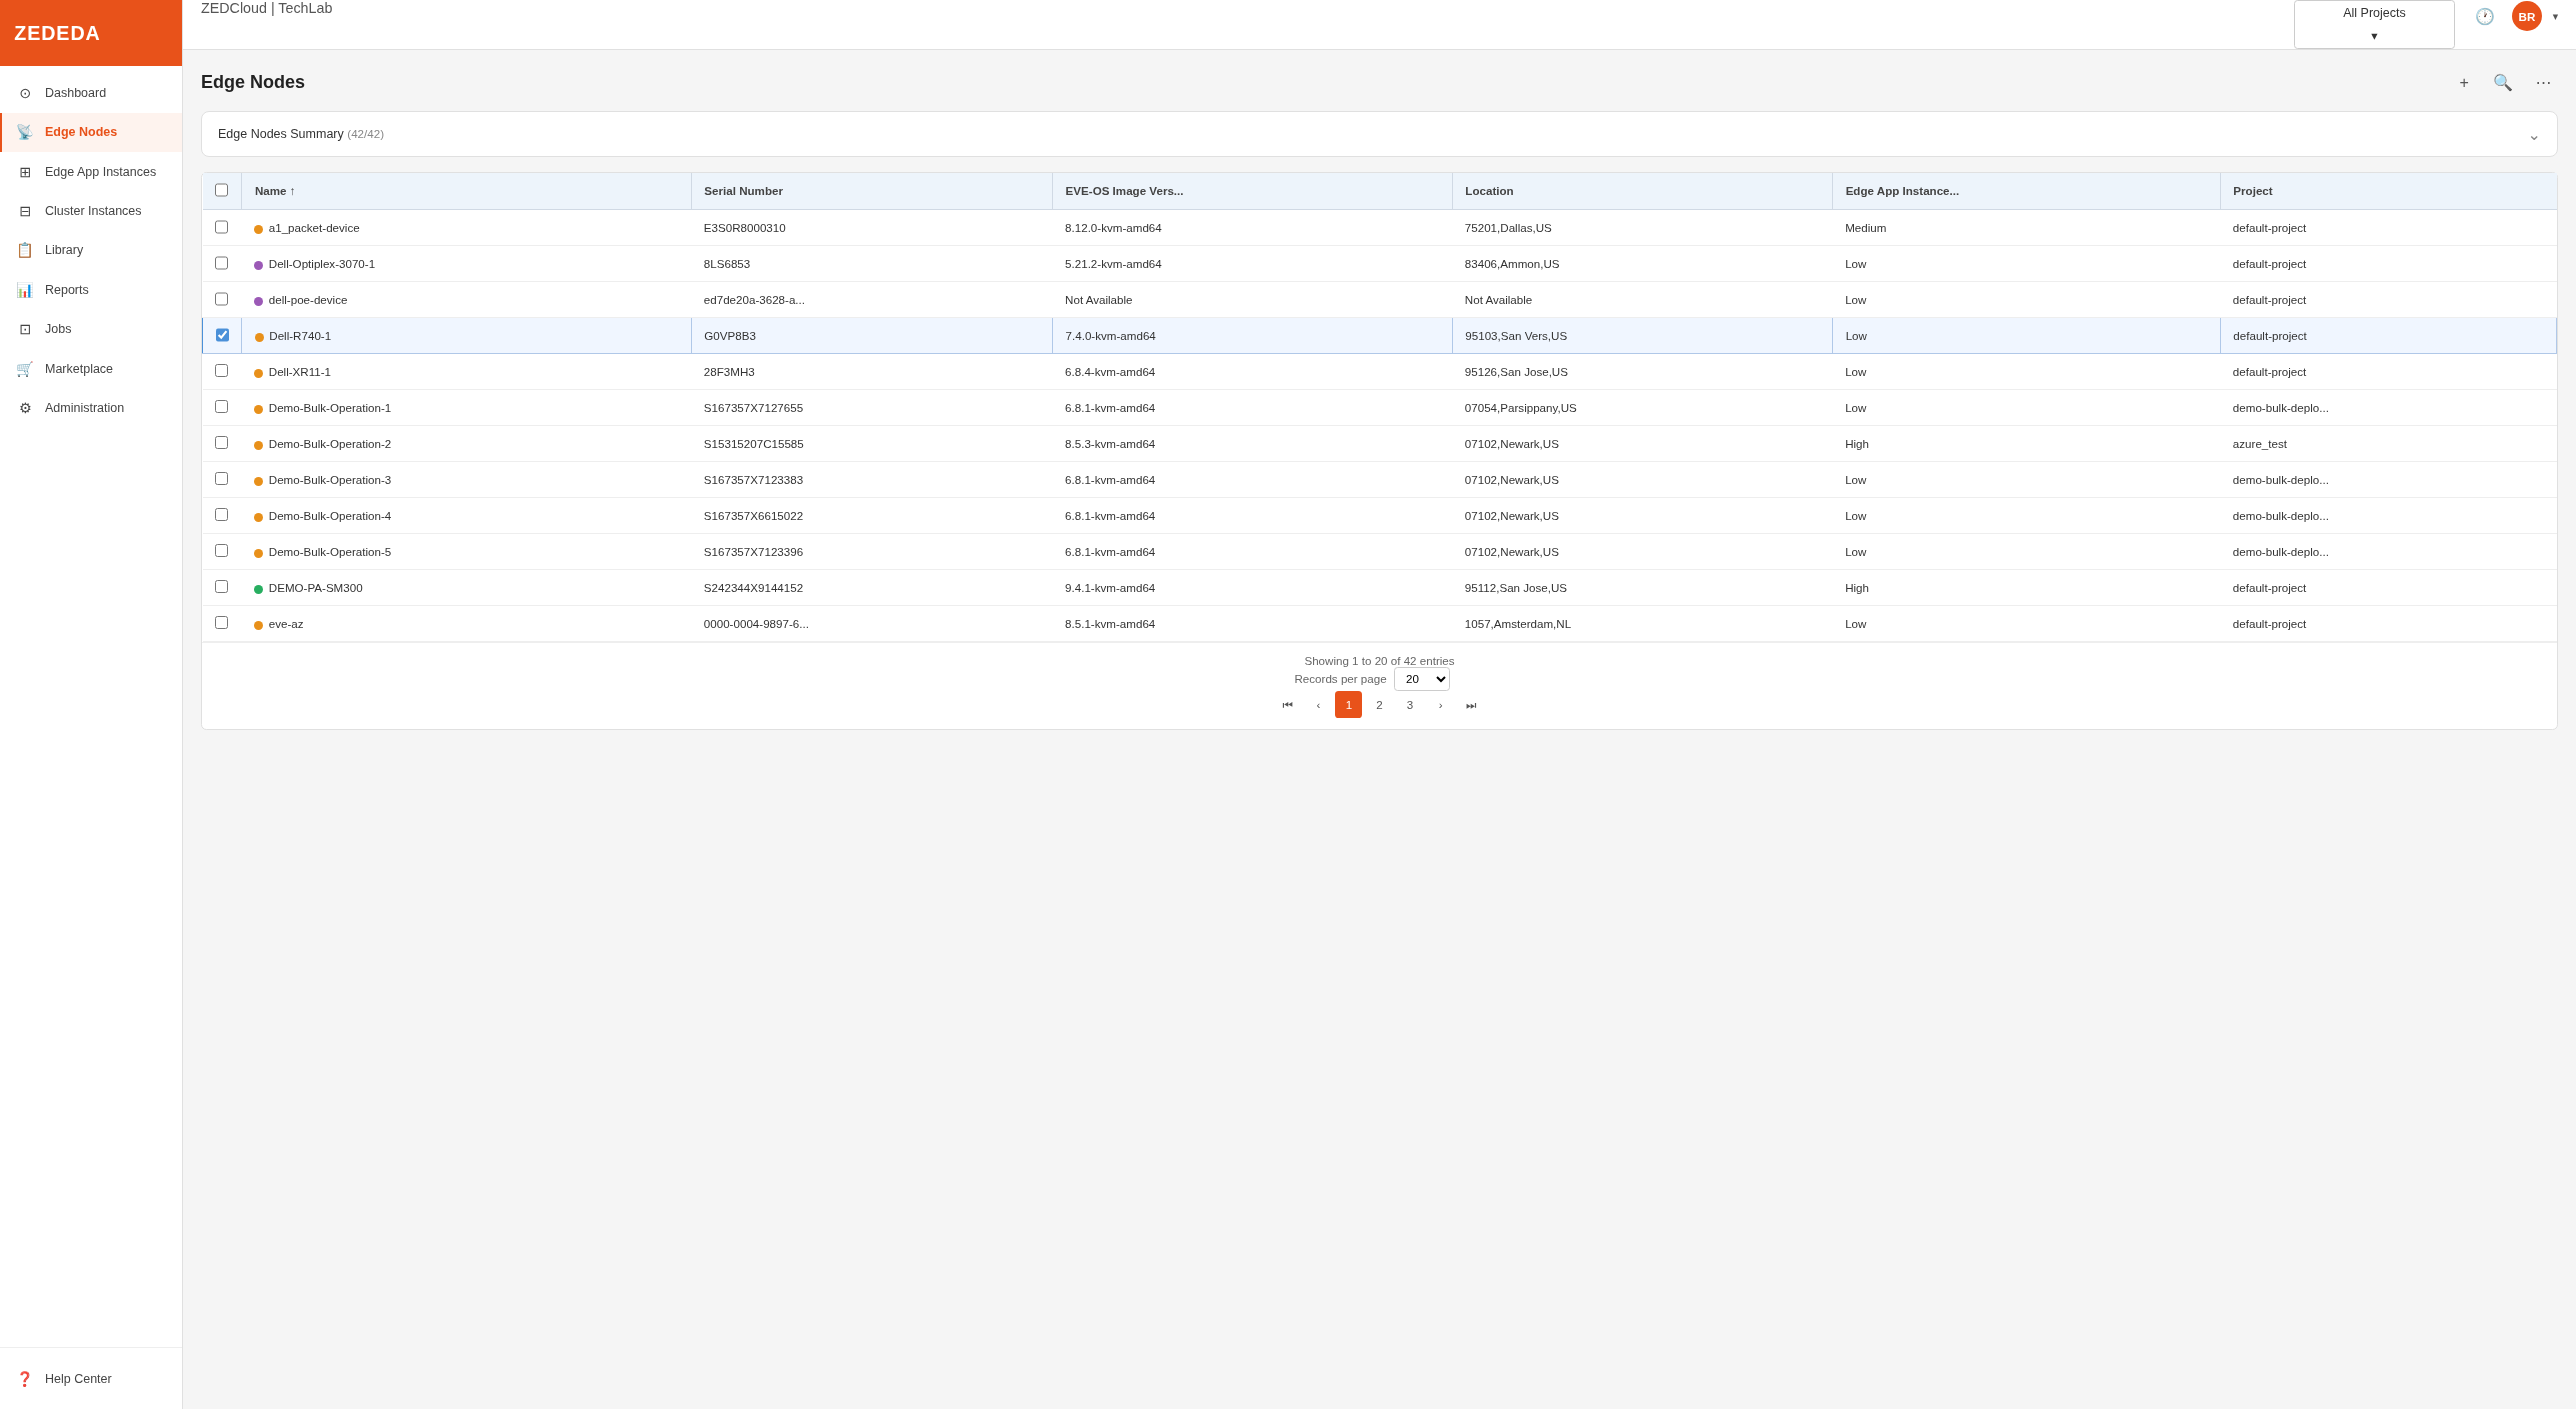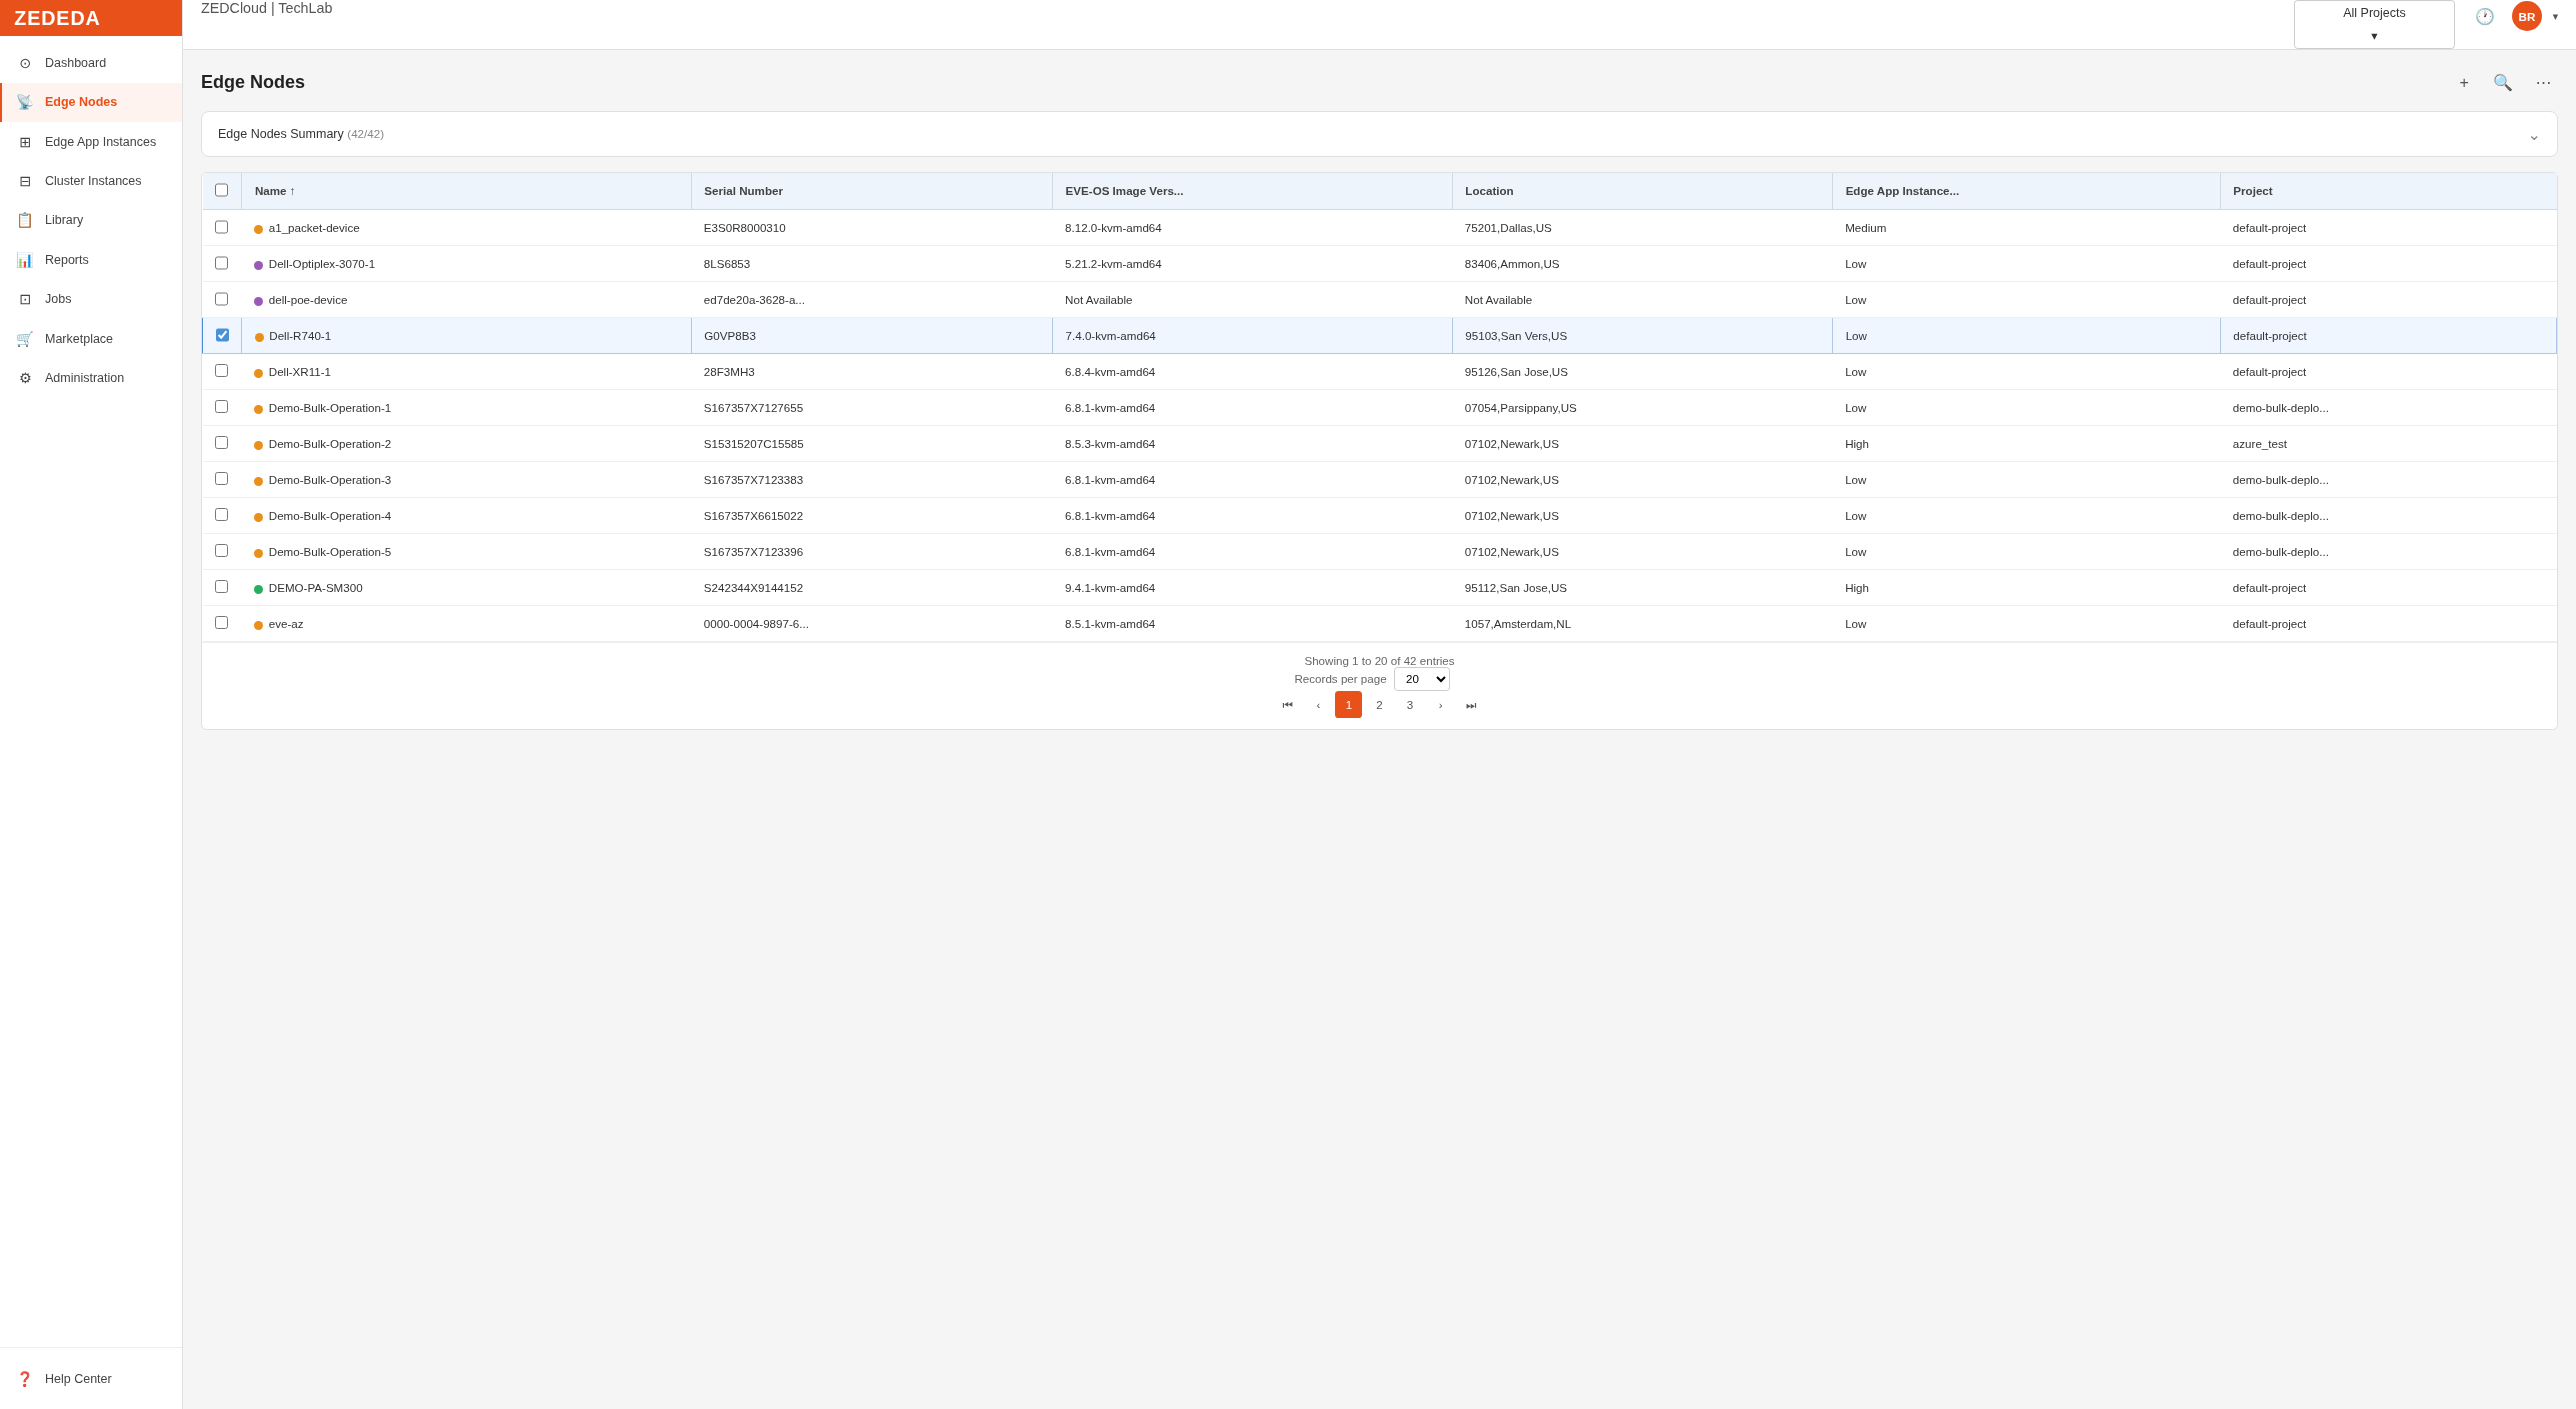--- a/index.html
+++ b/index.html
@@ -13,21 +13,21 @@
       display: flex;
       flex-direction: column;
       border-right: 0.9px solid #e0e0e0;
       height: 100vh;
     }
     .sidebar-logo {
       background: #e8521a;
       padding: 12.5px 14.3px;
       display: flex;
       align-items: center;
-      height: 36px;
+      height: 66px;
     }
     .sidebar-logo-text {
       color: #fff;
       font-size: 19.7px;
       font-weight: 900;
       letter-spacing: 0.9px;
     }
     .sidebar-nav {
       flex: 1;
       padding: 7.2px 0;

